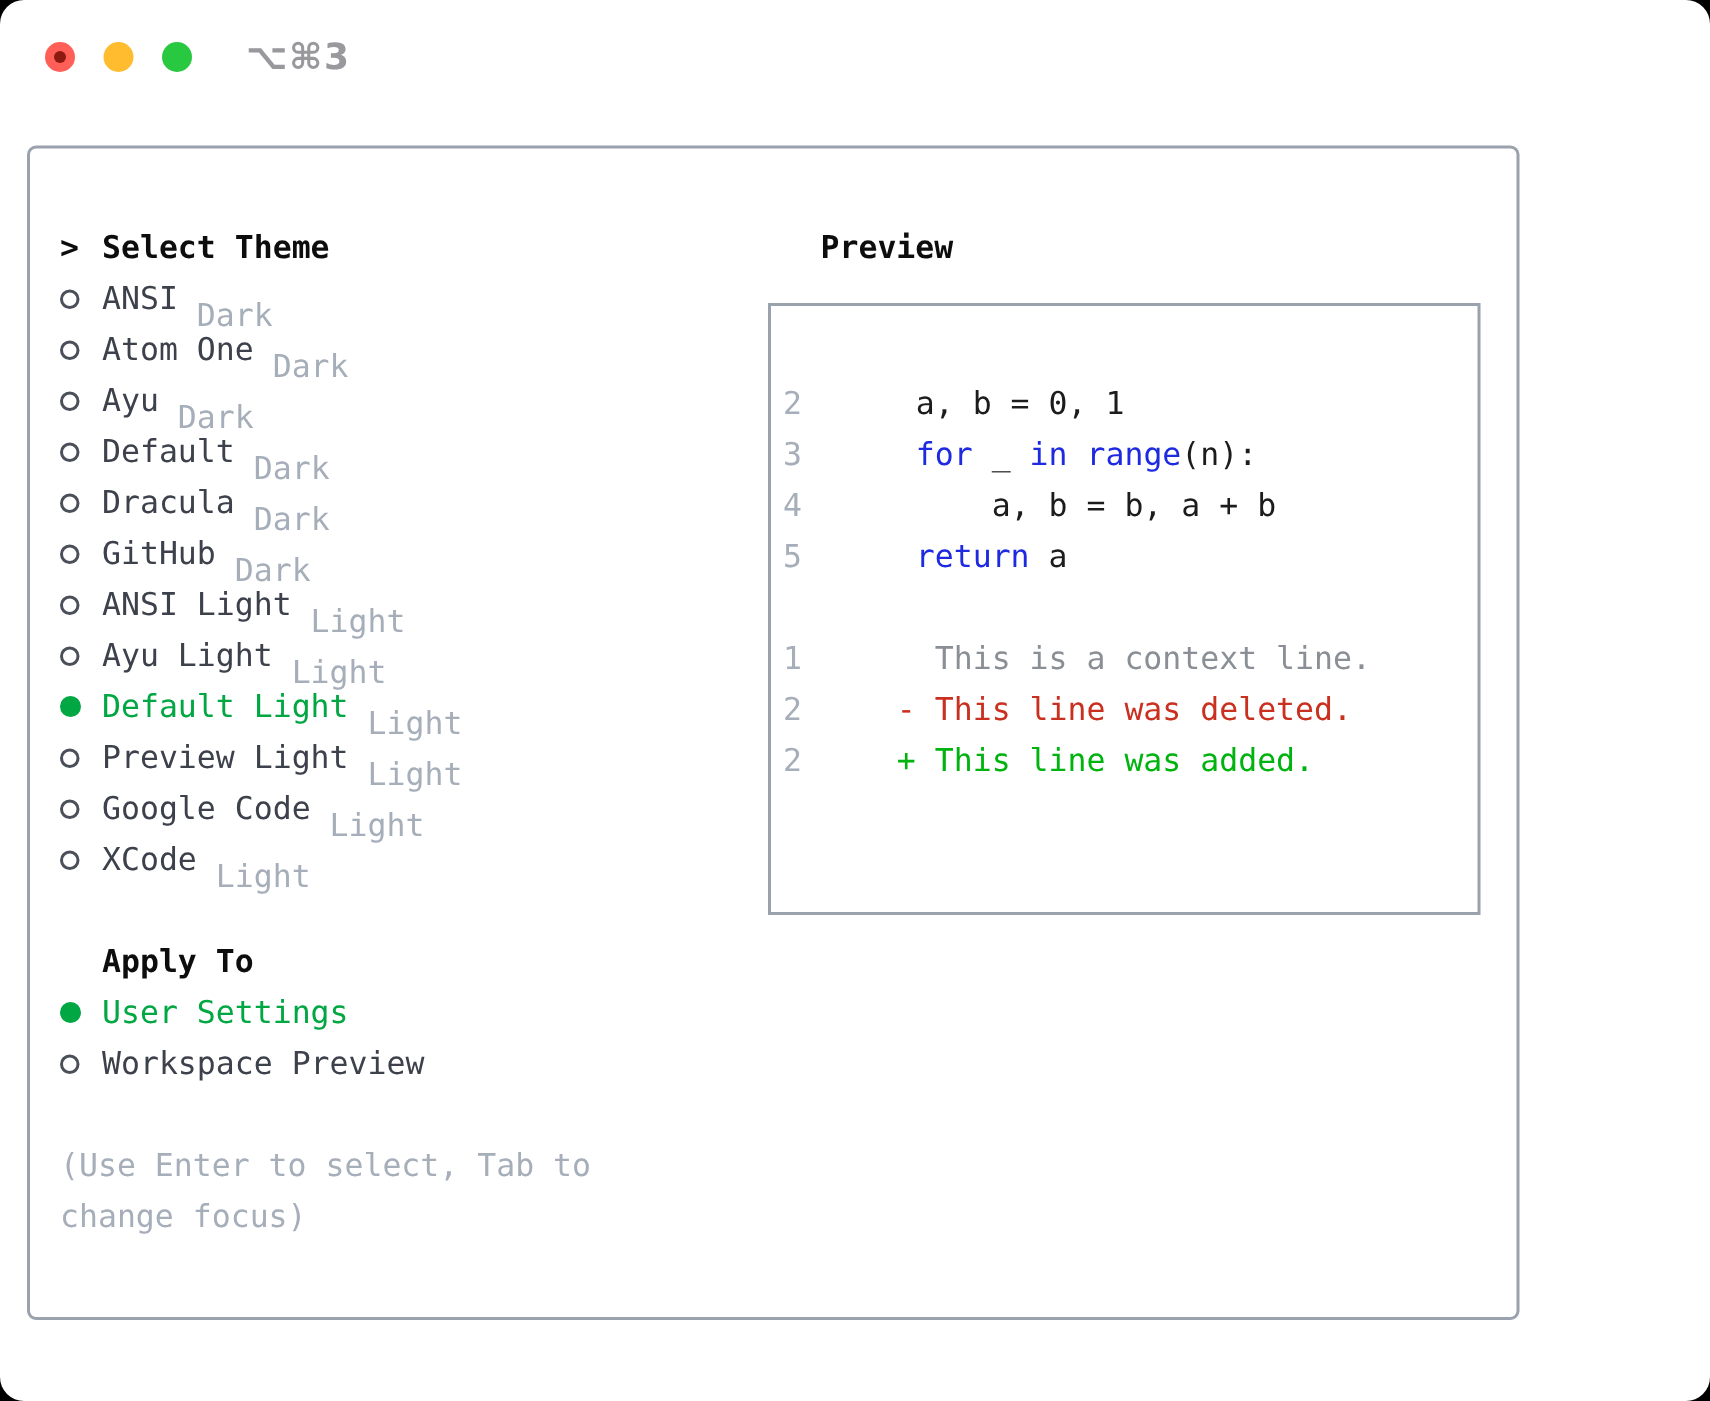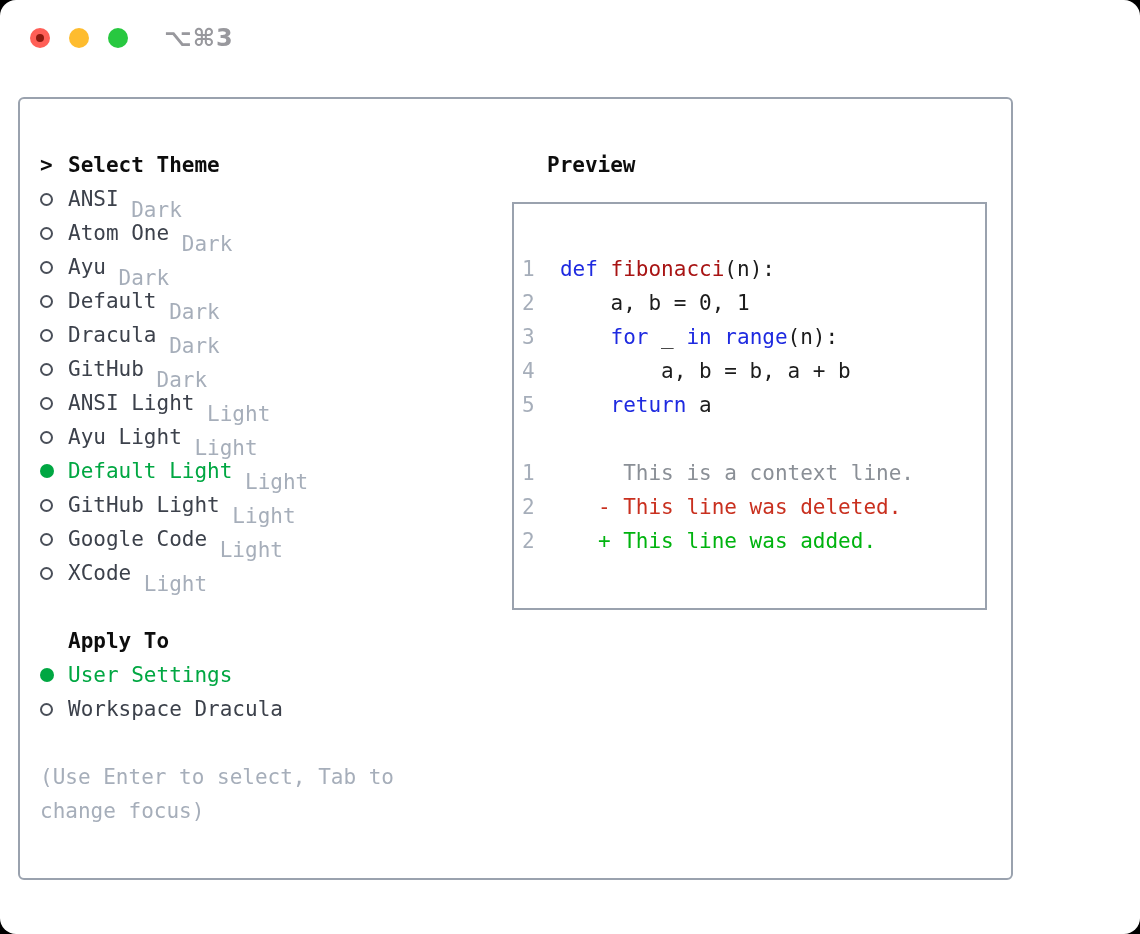--- a/index.html
+++ b/index.html
@@ -71,46 +71,45 @@
         <div id="theme-list">
             <div class="row"><span class="marker"><span class="co"></span></span><span class="label">ANSI</span><span class="variant">Dark</span></div>
             <div class="row"><span class="marker"><span class="co"></span></span><span class="label">Atom One</span><span class="variant">Dark</span></div>
             <div class="row"><span class="marker"><span class="co"></span></span><span class="label">Ayu</span><span class="variant">Dark</span></div>
             <div class="row"><span class="marker"><span class="co"></span></span><span class="label">Default</span><span class="variant">Dark</span></div>
             <div class="row"><span class="marker"><span class="co"></span></span><span class="label">Dracula</span><span class="variant">Dark</span></div>
             <div class="row"><span class="marker"><span class="co"></span></span><span class="label">GitHub</span><span class="variant">Dark</span></div>
             <div class="row"><span class="marker"><span class="co"></span></span><span class="label">ANSI Light</span><span class="variant">Light</span></div>
             <div class="row"><span class="marker"><span class="co"></span></span><span class="label">Ayu Light</span><span class="variant">Light</span></div>
             <div class="row"><span class="marker"><span class="cf"></span></span><span class="label sel">Default Light</span><span class="variant">Light</span></div>
-            <div class="row"><span class="marker"><span class="co"></span></span><span class="label">GitHub Light</span><span class="variant">Light</span></div>
+            <div class="row"><span class="marker"><span class="co"></span></span><span class="label">Preview Light</span><span class="variant">Light</span></div>
             <div class="row"><span class="marker"><span class="co"></span></span><span class="label">Google Code</span><span class="variant">Light</span></div>
             <div class="row"><span class="marker"><span class="co"></span></span><span class="label">XCode</span><span class="variant">Light</span></div>
           </div>
         <div class="spacer"></div>
         <div class="row">
           <span class="marker"></span>
           <span class="label heading">Apply To</span>
         </div>
         <div id="apply-list">
             <div class="row"><span class="marker"><span class="cf"></span></span><span class="label sel">User Settings</span></div>
-            <div class="row"><span class="marker"><span class="co"></span></span><span class="label">Workspace Dracula</span></div>
+            <div class="row"><span class="marker"><span class="co"></span></span><span class="label">Workspace Preview</span></div>
           </div>
         <div class="spacer"></div>
         <div id="help-lines">
             <div class="row help">(Use Enter to select, Tab to</div>
             <div class="row help">change focus)</div>
           </div>
       </div>
 
       <div class="row preview-head">
         <span class="label heading">Preview</span>
       </div>
       <div class="preview-box">
         <div id="preview-code" class="preview-content">
-            <div class="pline"><span class="seg-ln">1</span><span class="seg-pl">  </span><span class="seg-kw">def</span><span class="seg-pl"> </span><span class="seg-fn">fibonacci</span><span class="seg-pl">(n):</span></div>
             <div class="pline"><span class="seg-ln">2</span><span class="seg-pl">      a, b = 0, 1</span></div>
             <div class="pline"><span class="seg-ln">3</span><span class="seg-pl">      </span><span class="seg-kw">for</span><span class="seg-pl"> _ </span><span class="seg-kw">in</span><span class="seg-pl"> </span><span class="seg-kw">range</span><span class="seg-pl">(n):</span></div>
             <div class="pline"><span class="seg-ln">4</span><span class="seg-pl">          a, b = b, a + b</span></div>
             <div class="pline"><span class="seg-ln">5</span><span class="seg-pl">      </span><span class="seg-kw">return</span><span class="seg-pl"> a</span></div>
             <div class="pline"></div>
             <div class="pline"><span class="seg-ln">1</span><span class="seg-pl">       </span><span class="seg-ctx">This is a context line.</span></div>
             <div class="pline"><span class="seg-ln">2</span><span class="seg-pl">     </span><span class="seg-del">- This line was deleted.</span></div>
             <div class="pline"><span class="seg-ln">2</span><span class="seg-pl">     </span><span class="seg-add">+ This line was added.</span></div>
           </div>
       </div>

